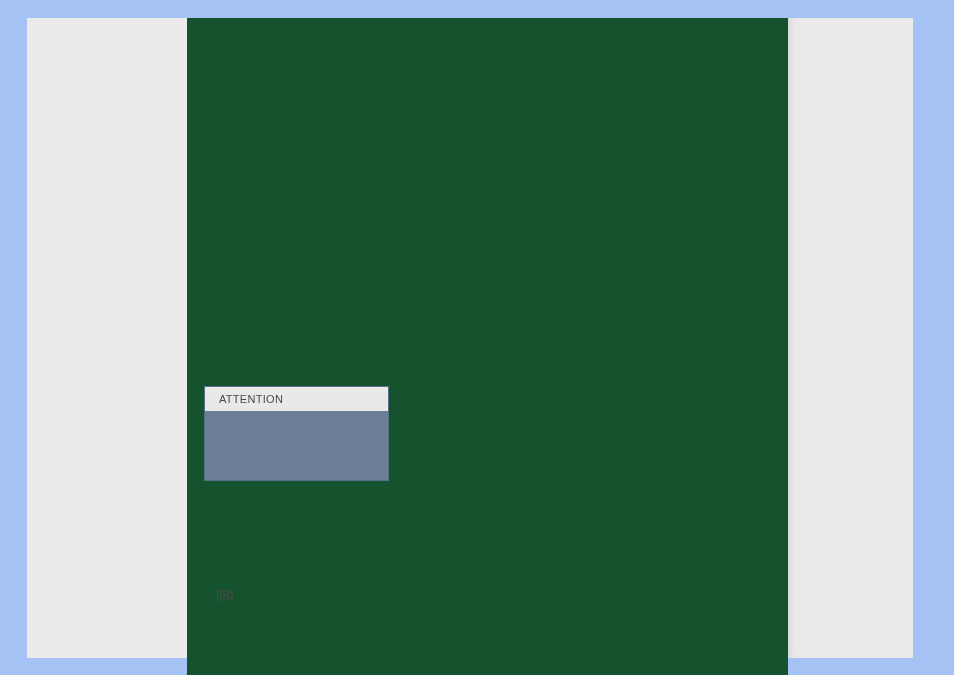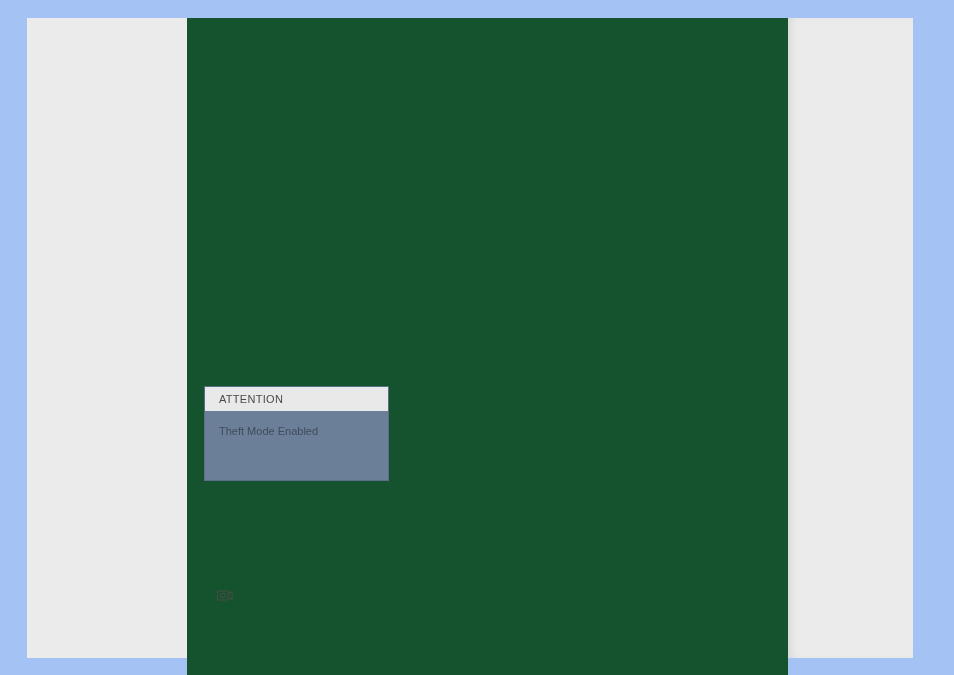--- a/index.html
+++ b/index.html
@@ -69,21 +69,20 @@
     }
   </style>
 </head>
 <body>
 
 <div class="page-wrapper">
   <div class="left-sidebar"></div>
   <div class="main-content">
     <div class="attention-box">
       <div class="attention-header">ATTENTION</div>
-      <div class="attention-body">Theft Mode Enabled</div>
     </div>
     <div class="camera-icon">
       <svg viewBox="0 0 18 13" fill="none" stroke="currentColor" stroke-width="1.2">
         <rect x="0.5" y="1.5" width="12" height="10" rx="1.5"></rect>
         <path d="M12.5 4.5 L17 2 L17 11 L12.5 8.5"></path>
         <circle cx="6.5" cy="6.5" r="2.5"></circle>
       </svg>
     </div>
   </div>
   <div class="right-sidebar"></div>

